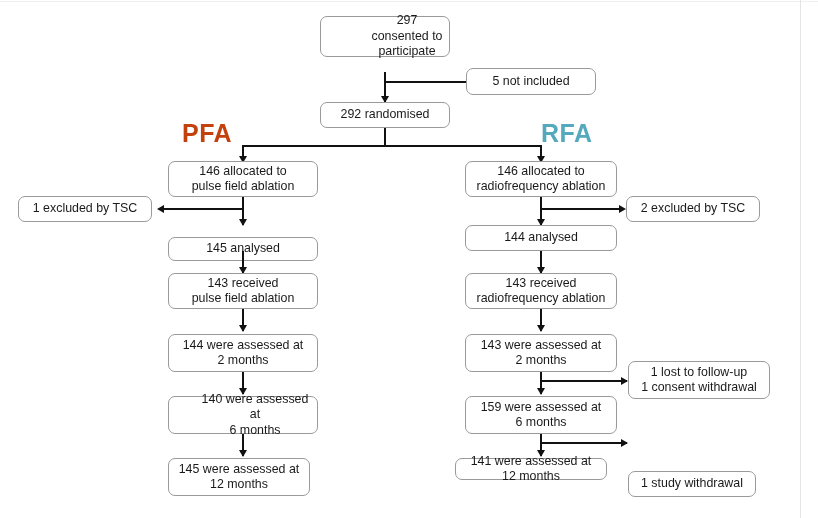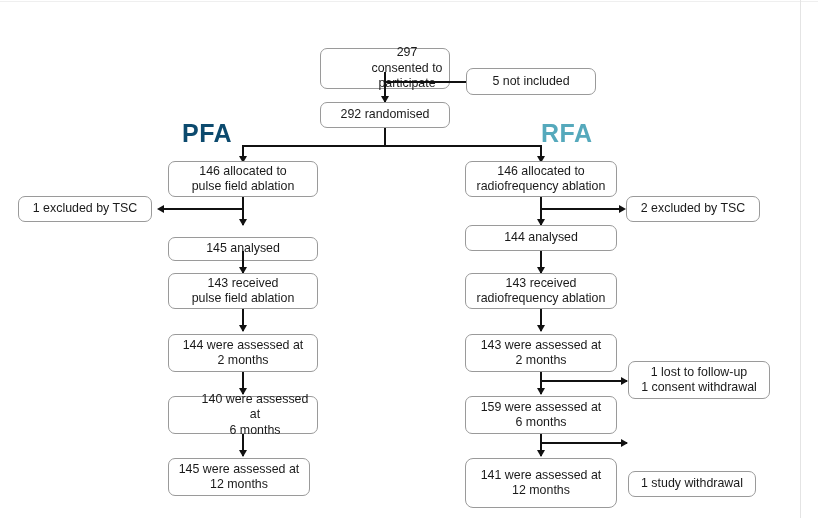--- a/index.html
+++ b/index.html
@@ -97,40 +97,40 @@
   }
 </style>
 </head>
 <body>
 
 <div id="canvas">
 
   <div class="edge-rule-top"></div>
   <div class="edge-rule-right"></div>
 
-  <div class="node" style="left:320px; top:48px; width:130px; height:41px;padding-left:48px;">297 consented to
+  <div class="node" style="left:320px; top:16px; width:130px; height:41px;padding-left:48px;">297 consented to
 participate</div>
 
   <div class="vline" style="left:384px; top:72px; height:30px;"></div>
   <div class="arrow-down" style="left:380.5px; top:96px;"></div>
 
   <div class="hline" style="left:384px; top:81px; width:93px;"></div>
   <div class="arrow-right" style="left:471px; top:77.5px;"></div>
   <div class="node" style="left:466px; top:68px; width:130px; height:27px;">5 not included</div>
 
   <div class="node" style="left:320px; top:102px; width:130px; height:26px;">292 randomised</div>
 
   <div class="vline" style="left:384px; top:128px; height:19px;"></div>
   <div class="hline" style="left:242px; top:145px; width:300px;"></div>
   <div class="vline" style="left:242px; top:145px; height:16px;"></div>
   <div class="arrow-down" style="left:238.5px; top:156px;"></div>
   <div class="vline" style="left:540px; top:145px; height:16px;"></div>
   <div class="arrow-down" style="left:536.5px; top:156px;"></div>
 
-  <div class="arm-label" style="left:182px; top:121px; color:#0c4a6e;">PFA</div>
+  <div class="arm-label" style="left:182px; top:121px; color:#c2410c;">PFA</div>
   <div class="arm-label" style="left:541px; top:121px; color:#55A9BC;">RFA</div>
 
   <div class="node" style="left:168px; top:161px; width:150px; height:36px;">146 allocated to
 pulse field ablation</div>
 
   <div class="vline" style="left:242px; top:197px; height:28px;"></div>
   <div class="arrow-down" style="left:238.5px; top:219px;"></div>
 
   <div class="hline" style="left:160px; top:208px; width:84px;"></div>
   <div class="arrow-left" style="left:157px; top:204.5px;"></div>
@@ -197,16 +197,16 @@
   <div class="node" style="left:465px; top:396px; width:152px; height:38px;">159 were assessed at
 6 months</div>
 
   <div class="vline" style="left:540px; top:434px; height:22px;"></div>
   <div class="arrow-down" style="left:536.5px; top:450px;"></div>
 
   <div class="hline" style="left:540px; top:442px; width:87px;"></div>
   <div class="arrow-right" style="left:621px; top:438.5px;"></div>
   <div class="node" style="left:628px; top:429px; width:128px; height:26px;margin-top:42px;">1 study withdrawal</div>
 
-  <div class="node" style="left:465px; top:458px; width:152px; height:50px;border-radius:8px;">141 were assessed at
+  <div class="node" style="left:455px; top:458px; width:152px; height:22px;">141 were assessed at
 12 months</div>
 
 </div>
 
 </body></html>

